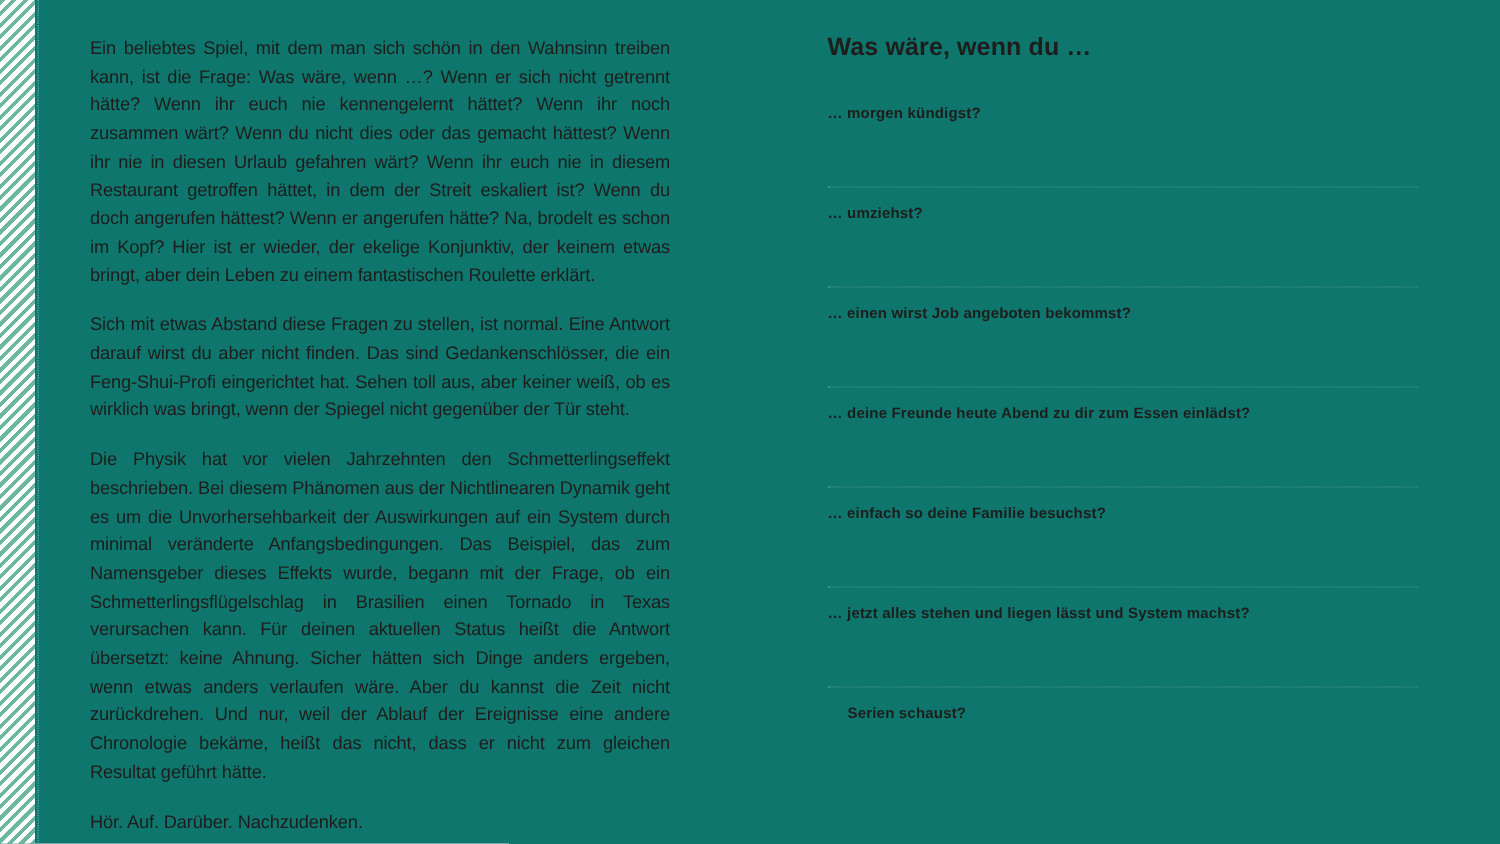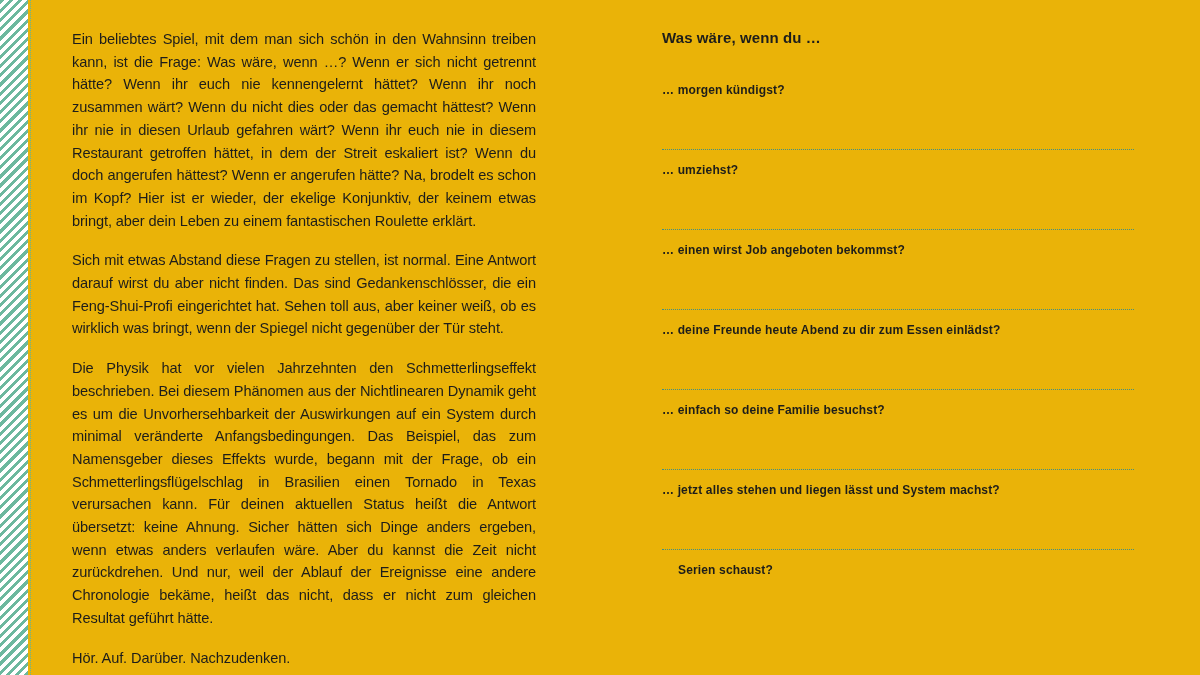--- a/index.html
+++ b/index.html
@@ -4,21 +4,21 @@
 <style>
   html, body {
     margin: 0;
     padding: 0;
     background: #ffffff;
   }
   #page {
     position: relative;
     width: 1200px;
     height: 675px;
-    background: #eab308;
+    background: #0f766e;
     overflow: hidden;
     font-family: "Liberation Sans", sans-serif;
     color: #1d1d1b;
   }
 
   
   #stripe-band {
     position: absolute;
     left: 0;
     top: 0;
@@ -63,21 +63,21 @@
   .para:last-child { margin-bottom: 0; margin-top: 16px; }
 
   
   #right-col {
     position: absolute;
     left: 662px;
     top: 28px;
     width: 472px;
   }
   #questions-heading {
-    font-size: 15px;
+    font-size: 20px;
     font-weight: 600;
     line-height: 20px;
     letter-spacing: 0.1px;
     color: #1d1d1b;
     margin: 0 0 10px 0;
     height: 32px;
   }
   .q-item {
     position: relative;
     min-height: 80px;

